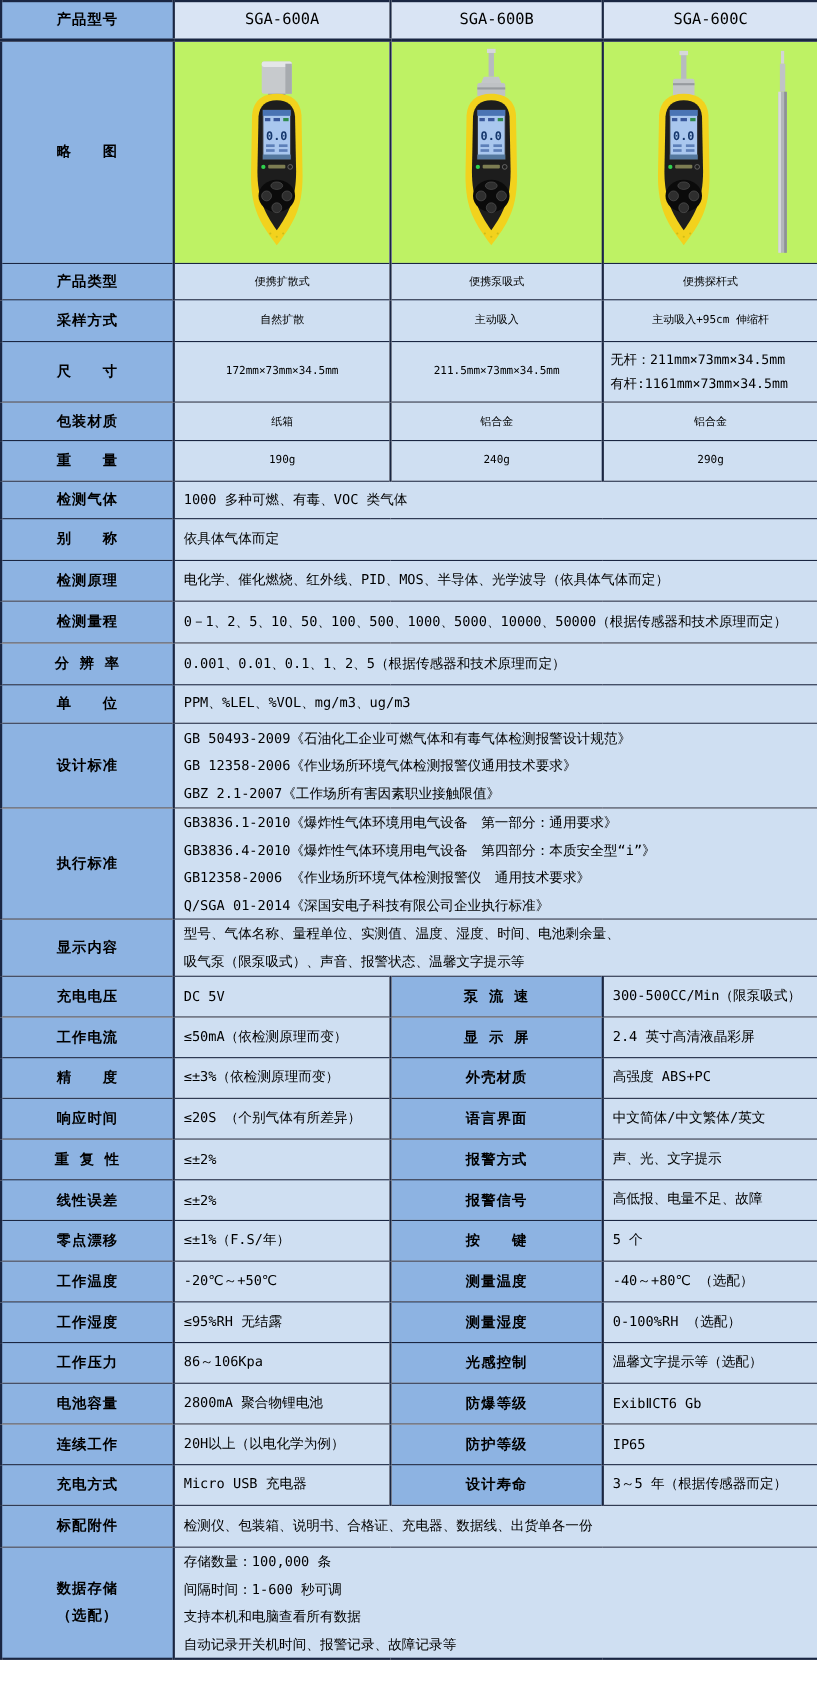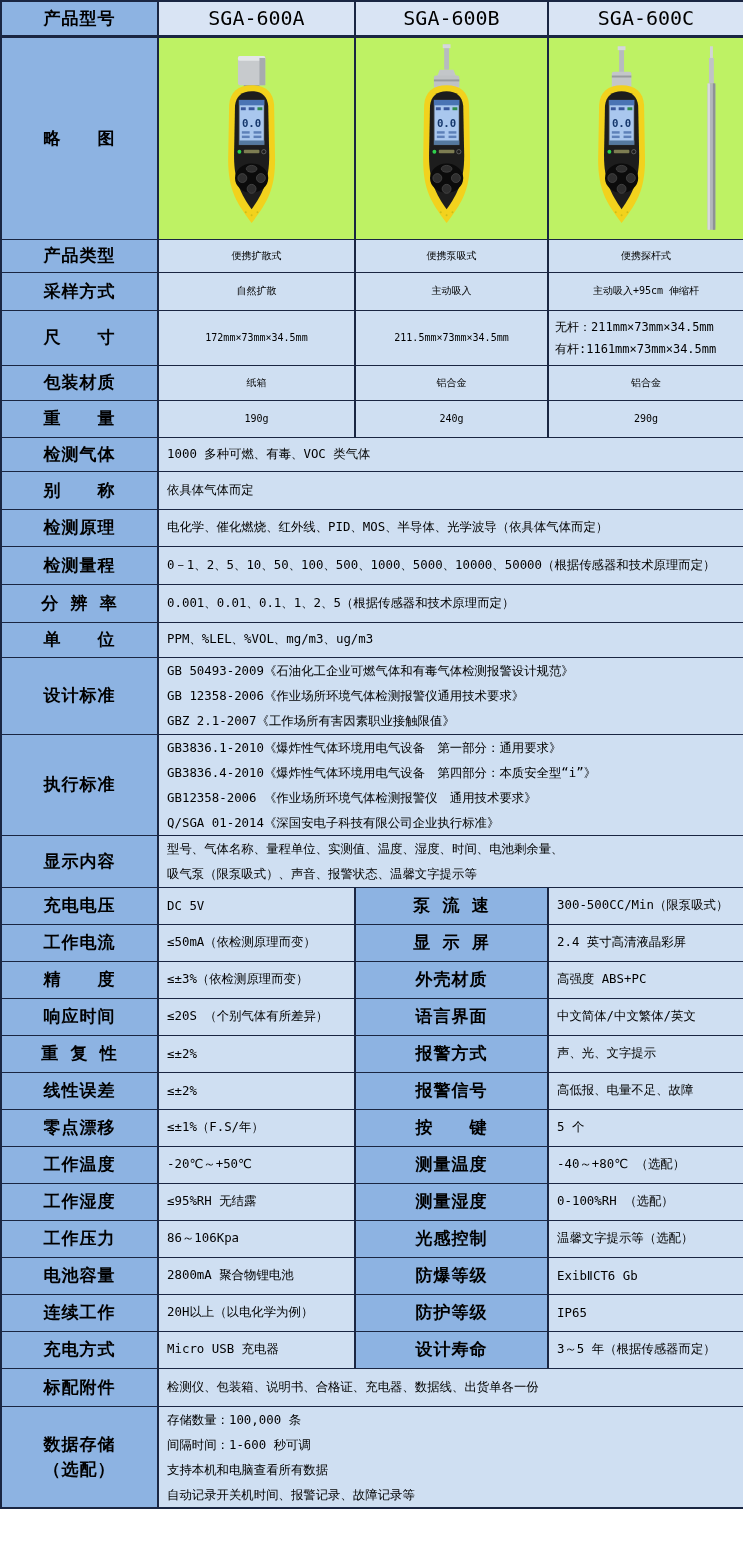--- a/index.html
+++ b/index.html
@@ -1,22 +1,22 @@
 <!DOCTYPE html>
 <html><head>
 <meta charset="utf-8">
 <style>
   html,body{margin:0;padding:0;background:#fff;}
   body{font-family:"DejaVu Sans Mono","DejaVu Sans",monospace;color:#000;}
   .page{width:743px;height:1542px;overflow:hidden;background:#fff;}
   table.spec{width:743px;border-collapse:collapse;table-layout:fixed;border:2px solid #1a2642;}
   td{border:1px solid #1a2642;border-left-width:2px;overflow:hidden;vertical-align:middle;padding:0;}
   tr.hd td{border-bottom-width:3px;}
-  .lbl{background:#8db3e2;font-weight:bold;text-align:center;font-size:17px;letter-spacing:1px;}
-  .mdl{background:#d9e4f4;text-align:center;font-size:20px;}
+  .lbl{background:#8db3e2;font-weight:bold;text-align:center;font-size:13px;letter-spacing:1px;}
+  .mdl{background:#d9e4f4;text-align:center;font-size:14px;}
   .pv{background:#cfdff2;text-align:center;font-size:10px;white-space:nowrap;}
   .fv,.sv{background:#cfdff2;font-size:12.4px;text-align:left;padding:0 8px;white-space:nowrap;}
   .multi{white-space:normal;}
   .fv.multi .ln{line-height:25px;white-space:nowrap;}
   .lbl.multi .ln{line-height:25px;}
   .pv.multi{text-align:left;padding:0 6px;font-size:12px;}
   .pv.multi .ln{line-height:22px;white-space:nowrap;}
   .img{background:#bef264;text-align:center;}
   svg.dev{display:block;margin:4px auto 0;}
 </style>

